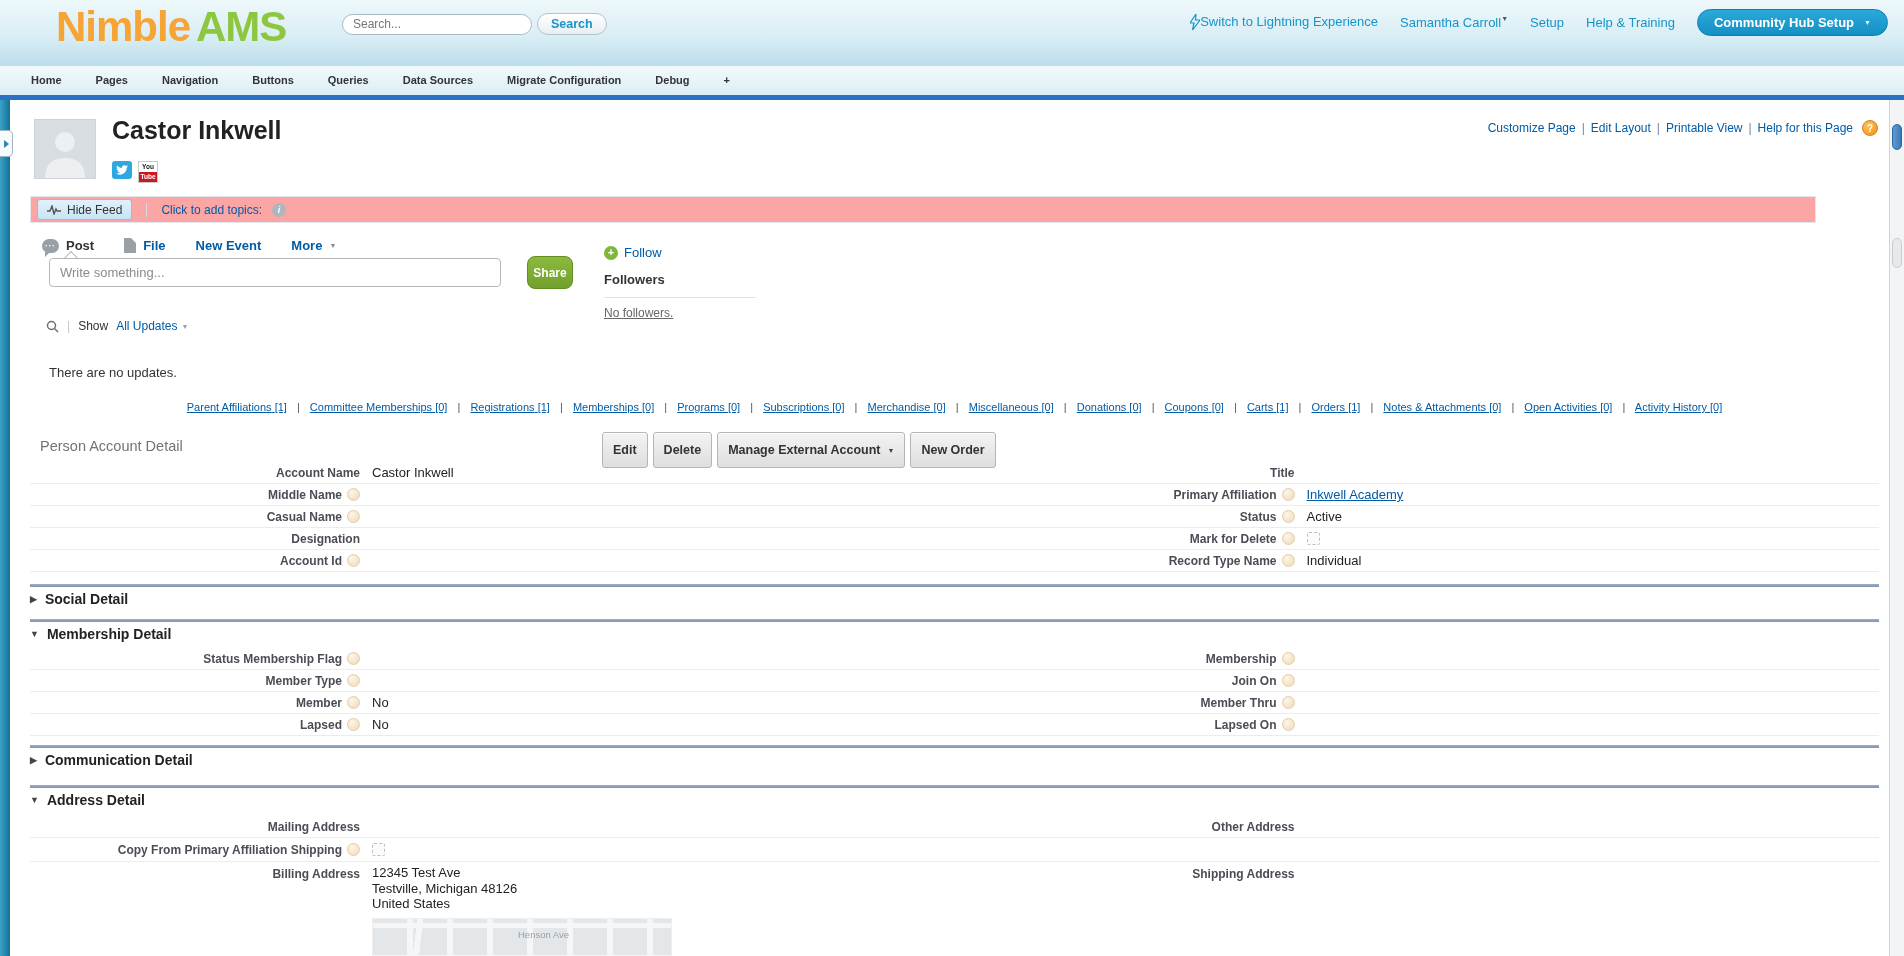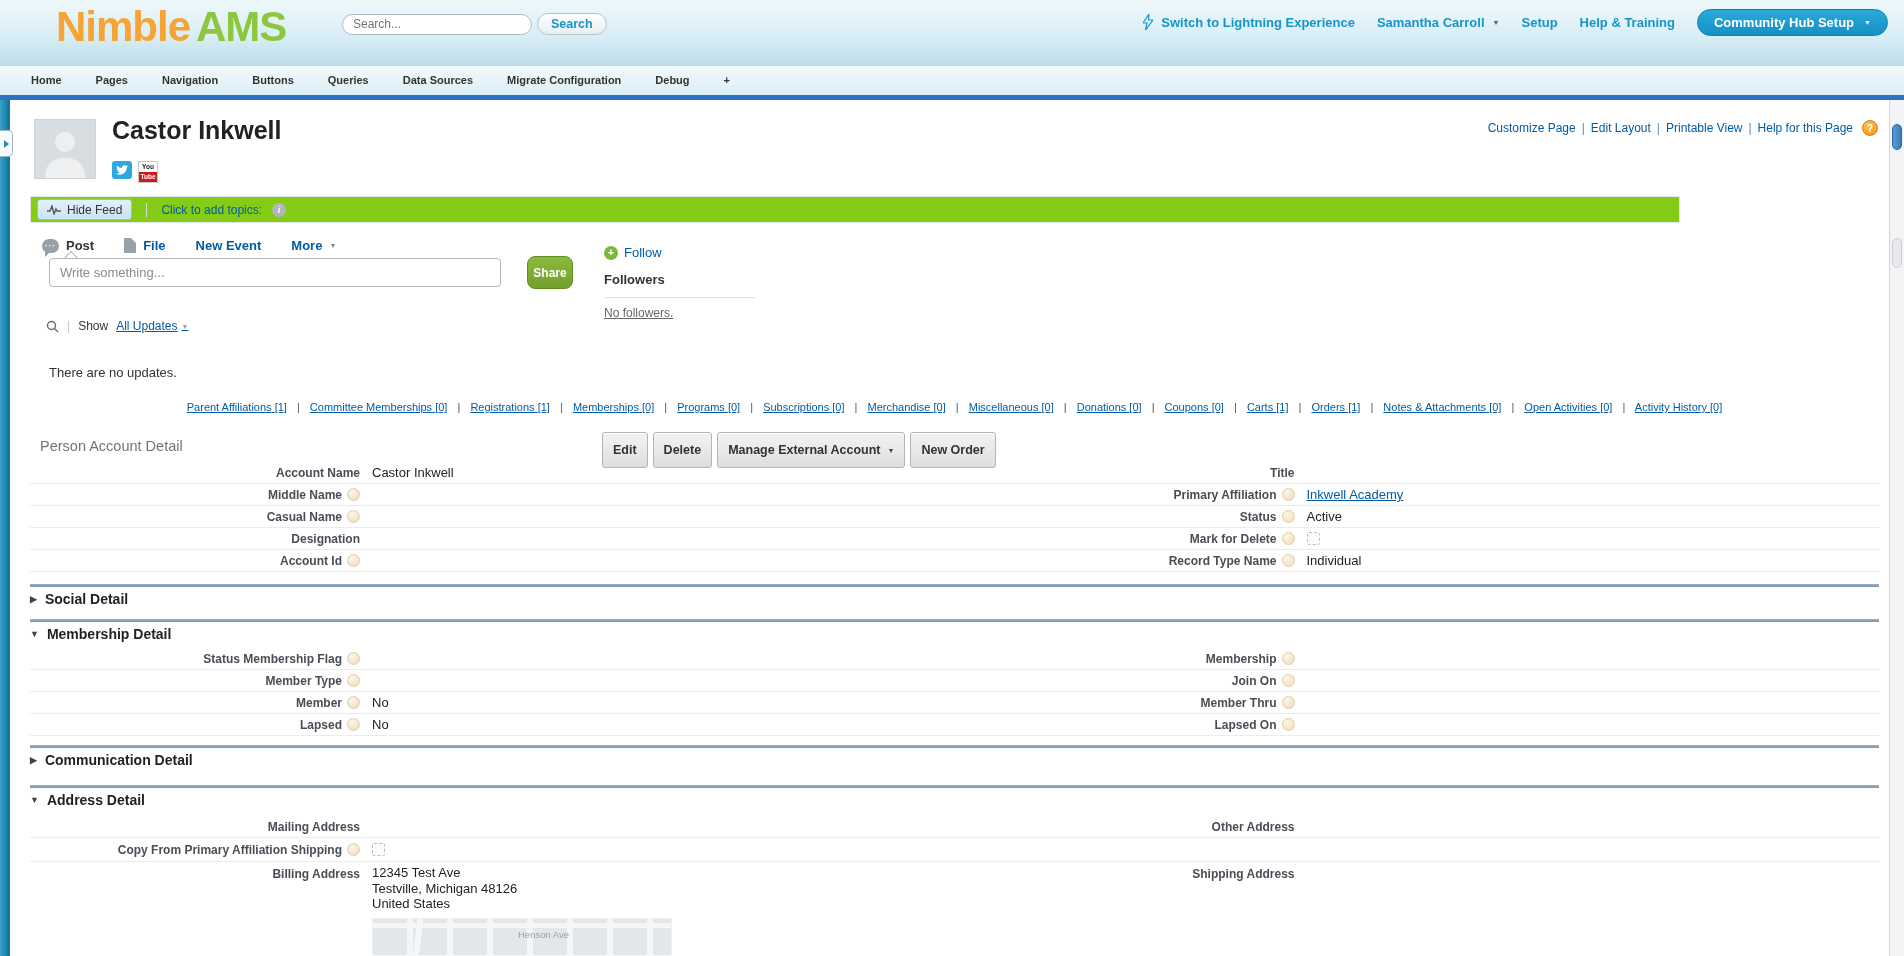--- a/index.html
+++ b/index.html
@@ -13,22 +13,22 @@
   .logo { position:absolute; left:24px; top:3px; font-size:42px; font-weight:bold; letter-spacing:-1px; }
   .logo .p1 { color:#f7a437;margin-left:32px; }
   .logo .p2 { color:#8dc63f; margin-left:6px; }
   .search-wrap { position:absolute; left:342px; top:13px; display:flex; align-items:center; gap:5px; }
   .search-input { width:190px; height:21px; border:1px solid #a9bac6; border-radius:11px;
     padding:0 10px; font-size:12px; color:#333; background:#fff; outline:none; }
   .search-btn { height:22px; padding:0 13px; border:1px solid #b4c4cd; border-radius:11px;
     background:linear-gradient(180deg,#ffffff,#e7eef2); color:#1695c8; font-weight:bold;
     font-size:12.5px; cursor:pointer; }
   .hdr-right { position:absolute; right:16px; top:0; height:44px; display:flex; align-items:center; gap:22px; }
-  .hdr-link { color:#1695c8; font-weight:bold; font-size:13px; text-decoration:none; cursor:pointer;
-    display:flex; align-items:center; gap:8px; white-space:nowrap; }
+  .hdr-link { color:#1695c8; font-weight:normal; font-size:13px; text-decoration:none; cursor:pointer;
+    display:flex; gap:0; white-space:nowrap; }
   .caret { font-size:7px; color:#35627e; }
   .chs-btn { display:flex; align-items:center; gap:10px; padding:5px 16px; border-radius:14px;
     background:linear-gradient(180deg,#2aa9da,#1590c4); border:1px solid #0c7fb2;
     color:#fff; font-weight:bold; font-size:13px; cursor:pointer; }
   .chs-btn .caret { color:#e8f6fc; }
 
   
   .tabbar { position:absolute; left:0; top:66px; width:1904px; height:34px;
     background:linear-gradient(180deg,#f2fafc,#dceef5); border-bottom:5px solid #2a72c3; }
   .tabs { display:flex; height:29px; padding-left:14px; }
@@ -63,22 +63,22 @@
   .page-title { position:absolute; left:112px; top:116px; font-size:25px; color:#222; }
   .social { position:absolute; left:112px; top:161px; display:flex; gap:6px; align-items:flex-start; }
   .tw-icon { width:20px; height:18px; background:#2fa8e0; border-radius:3px; display:flex;
     align-items:center; justify-content:center; cursor:pointer; }
   .yt-icon { width:20px; height:22px; background:#fff; border:1px solid #c9c9c9; cursor:pointer;
     display:flex; flex-direction:column; align-items:stretch; text-align:center; }
   .yt-top { font-size:6.5px; font-weight:bold; color:#222; line-height:10px; background:#fff; }
   .yt-bot { font-size:6.5px; font-weight:bold; color:#fff; line-height:10px; background:#cc181e; }
 
   
-  .topics-band { position:absolute; left:30px; top:196px; width:1650px; height:27px;
-    background:#84cc16; border:1px solid #e1e7ec; display:flex; align-items:center; }
+  .topics-band { position:absolute; left:30px; top:196px; width:1786px; height:27px;
+    background:#fca5a5; border:1px solid #e1e7ec; display:flex; align-items:center; }
   .hidefeed-btn { margin-left:6px; height:21px; display:flex; align-items:center; gap:6px;
     padding:0 9px; background:linear-gradient(180deg,#e2f0fb,#c9e4f6); border:1px solid #8fc0e0;
     border-radius:3px; font-size:12px; color:#333; cursor:pointer; }
   .topics-label { margin-left:14px; padding-left:14px; border-left:1px solid #d5dce2;
     color:#015ba7; font-size:12px; cursor:pointer; }
   .info-icon { width:14px; height:14px; border-radius:50%; background:#b0b7bc; color:#fff;
     font-size:9px; font-weight:bold; font-style:italic; display:flex; align-items:center;
     justify-content:center; margin-left:10px; cursor:pointer; }
   .postrow { position:absolute; left:42px; top:238px; display:flex; align-items:center; gap:30px; }
   .feed-act { display:flex; align-items:center; gap:7px; font-size:13px; font-weight:bold; cursor:pointer; }
@@ -102,21 +102,21 @@
   .follow-row { position:absolute; left:604px; top:245px; display:flex; align-items:center; gap:6px; cursor:pointer; }
   .plus-icon { width:14px; height:14px; border-radius:50%; background:#7db83a; color:#fff;
     font-size:11px; font-weight:bold; line-height:13px; text-align:center; }
   .follow-link { color:#015ba7; font-size:13px; }
   .followers-h { position:absolute; left:604px; top:272px; font-size:13px; font-weight:bold; color:#333; }
   .followers-hr { position:absolute; left:604px; top:297px; width:152px; height:1px; background:#e2e2e2; }
   .followers-none { position:absolute; left:604px; top:306px; font-size:12px; color:#666;text-decoration:underline; }
   .showrow { position:absolute; left:46px; top:319px; display:flex; align-items:center; gap:8px; font-size:12px; }
   .showrow .sep { color:#c6c6c6; }
   .show-lbl { color:#333; }
-  .show-val { color:#015ba7; cursor:pointer; display:flex; align-items:center; gap:4px;text-decoration:underline; }
+  .show-val { color:#015ba7; cursor:pointer; display:flex; align-items:center; gap:4px; }
   .showrow .caret { color:#9aa0a6; }
   .no-updates { position:absolute; left:49px; top:365px; font-size:13px; color:#333; }
 
   
   .related-links { position:absolute; left:30px; top:401px; width:1849px; text-align:center;
     font-size:11px; white-space:nowrap; }
   .rl-link { color:#015ba7; text-decoration:underline; cursor:pointer; }
   .rl-sep { color:#555; margin:0 7px; }
   .rl-item:last-child .rl-sep { display:none; }
 

